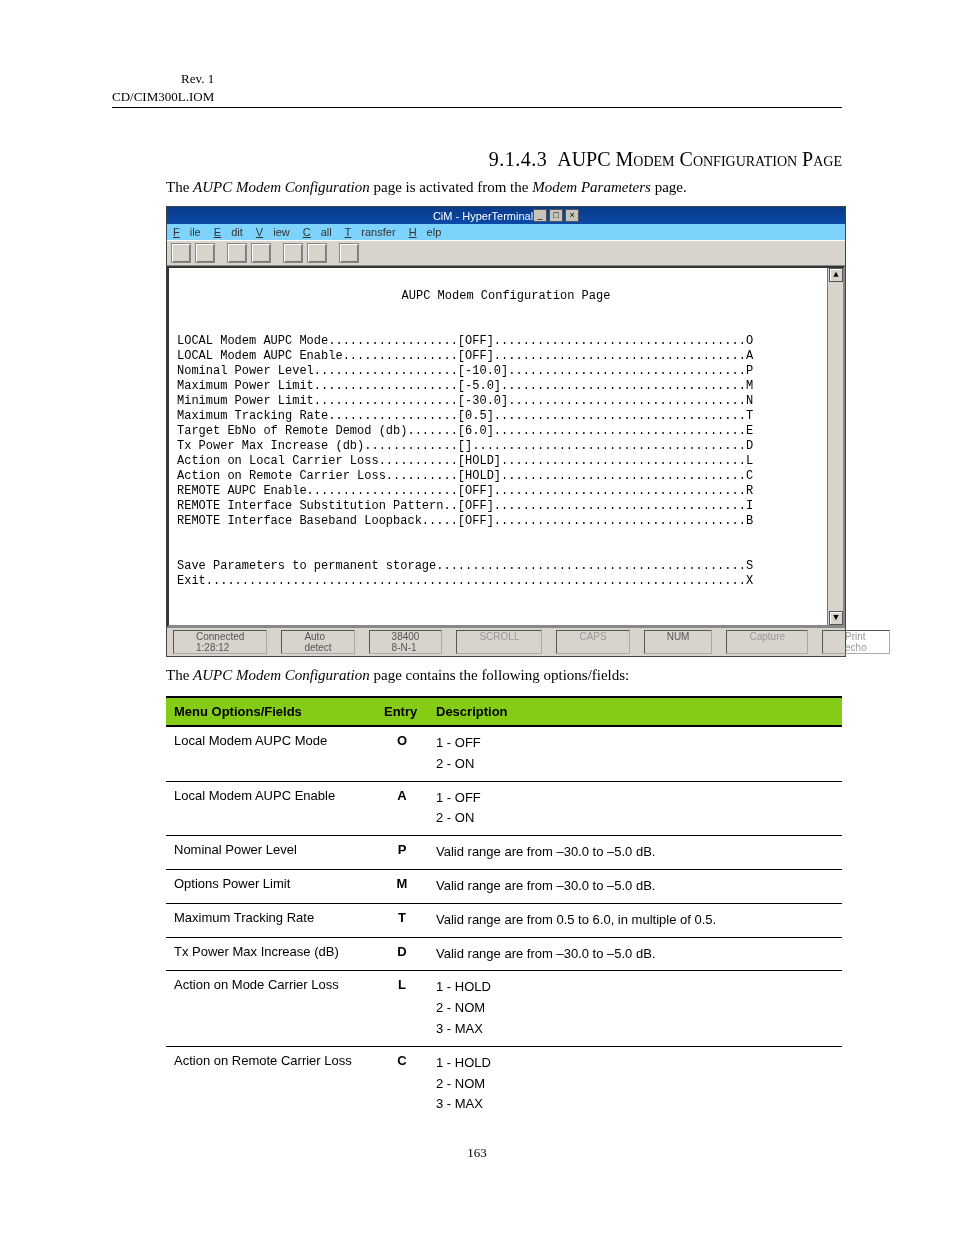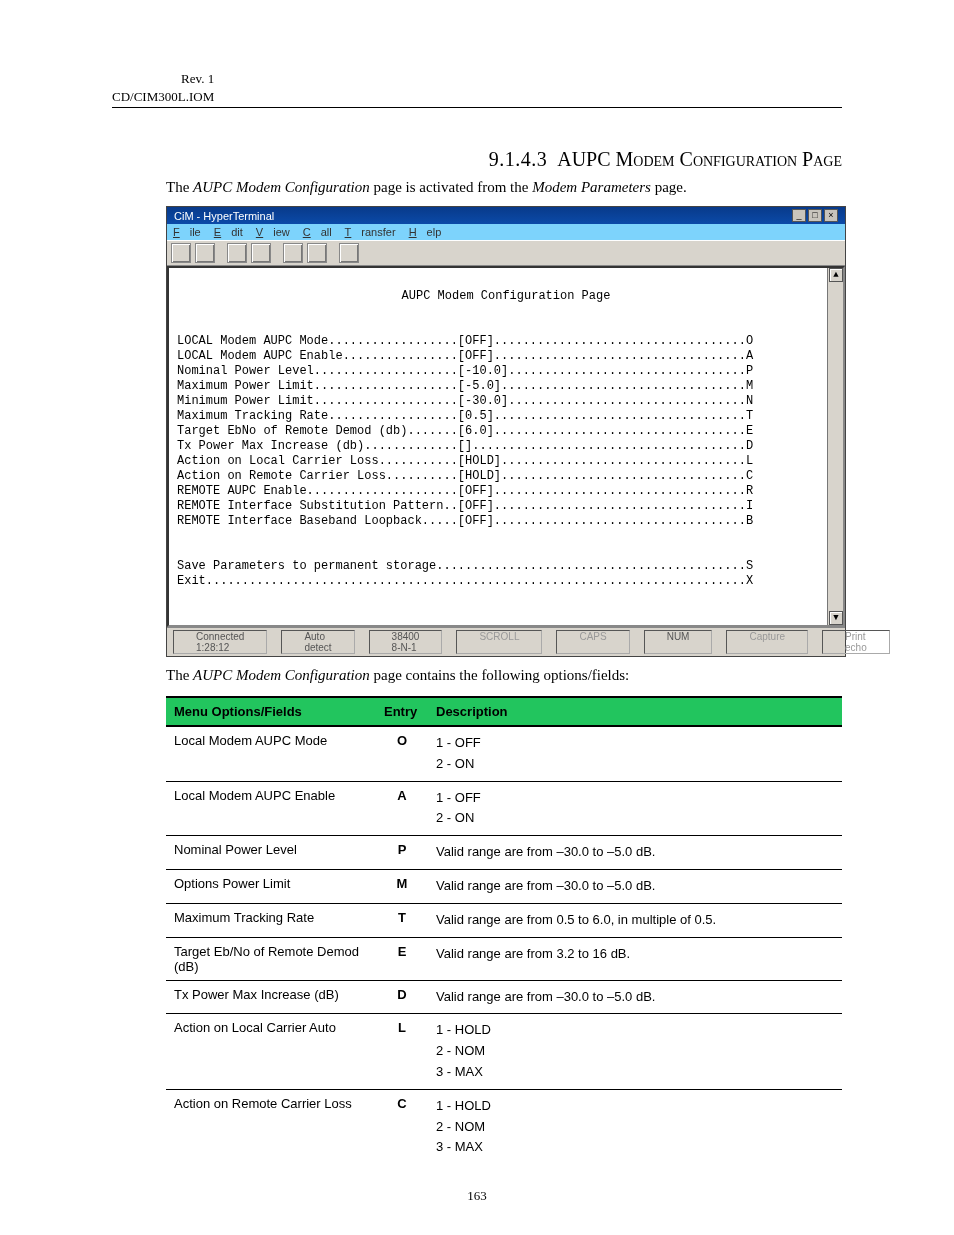--- a/index.html
+++ b/index.html
@@ -32,22 +32,22 @@
     h2.section-title .caps { font-variant: small-caps; }
     .intro { margin: 0 0 10px 54px; font-size: 15px; }
     .intro em { font-style: italic; }
     .screenshot-wrap { margin-left: 54px; margin-bottom: 10px; }
     .ht-window { border: 1px solid #444; background: #d8d4cc; width: 680px; }
     .ht-title {
       background: linear-gradient(#083a8a,#0b4aa8);
       color: #fff;
       font-family: Tahoma, sans-serif;
       font-size: 11px;
-      padding: 2px 7px;
-      display: flex; justify-content: space-between; align-items: center;
+      padding: 2px 20px;
+      display: flex; justify-content: center; align-items: center;
     }
     .ht-title .icons { display: flex; gap: 2px; }
     .ht-title .winicon {
       width: 14px; height: 13px; background:#c8c4bc; border:1px solid #555;
       font-size:9px; line-height:11px; text-align:center; color:#000;
     }
     .ht-menu {
       background:#7dd3fc; font-family: Tahoma, sans-serif; font-size: 11px;
       padding: 2px 6px; color:#333;
     }
@@ -90,21 +90,21 @@
     table.opts th, table.opts td {
       border-top: 1px solid #000;
       border-bottom: 1px solid #000;
       padding: 6px 8px;
       vertical-align: top;
       text-align: left;
     }
     table.opts thead th {
       border-top: 2px solid #000;
       border-bottom: 2px solid #000;
-      background: #22c55e;
+      background: #84cc16;
       font-weight: bold;
       color: #000;
     }
     table.opts th:nth-child(1), table.opts td:nth-child(1) { width: 210px; }
     table.opts th:nth-child(2), table.opts td:nth-child(2) { width: 52px; text-align: left; font-weight: bold; }
     table.opts td.center { text-align:center; font-weight:bold; }
     table.opts td .multi { line-height:1.6; }
     table.opts tbody tr:last-child td { border-bottom: none; }
     .pagenum { text-align:center; font-size:13px; margin-top:24px; }
   </style>
@@ -236,35 +236,28 @@
         </td>
       </tr>
       <tr>
         <td>Maximum Tracking Rate</td>
         <td class="center">T</td>
         <td>
           <div class="multi">   Valid range are from 0.5 to 6.0, in multiple of 0.5.</div>
         </td>
       </tr>
       <tr>
-        <td>Target Eb/No of Remote Demod (dB)</td>
-        <td class="center">E</td>
-        <td>
-          <div class="multi">   Valid range are from 3.2 to 16 dB.</div>
-        </td>
-      </tr>
-      <tr>
         <td>Tx Power Max Increase (dB)</td>
         <td class="center">D</td>
         <td>
           <div class="multi">   Valid range are from –30.0 to –5.0 dB.</div>
         </td>
       </tr>
       <tr>
-        <td>Action on Local Carrier Auto</td>
+        <td>Action on Mode Carrier Loss</td>
         <td class="center">L</td>
         <td>
           <div class="multi">   1 - HOLD<br>   2 - NOM<br>   3 - MAX</div>
         </td>
       </tr>
       <tr>
         <td>Action on Remote Carrier Loss</td>
         <td class="center">C</td>
         <td>
           <div class="multi">   1 - HOLD<br>   2 - NOM<br>   3 - MAX</div>

